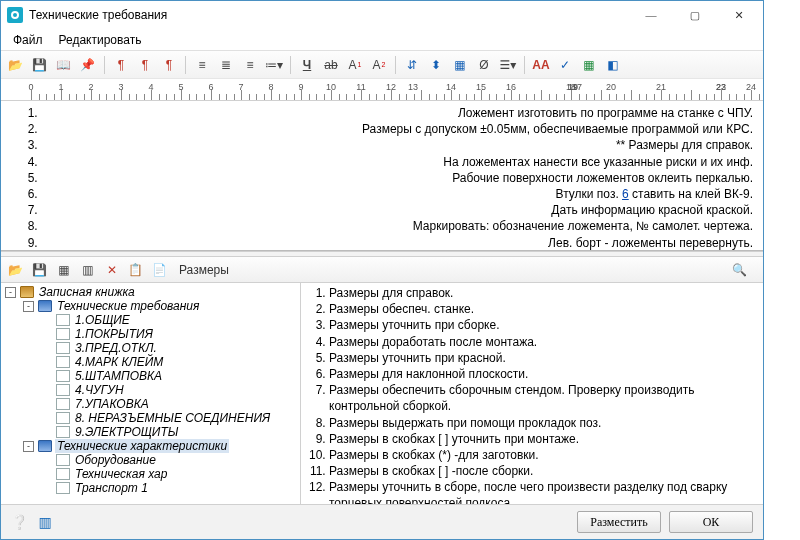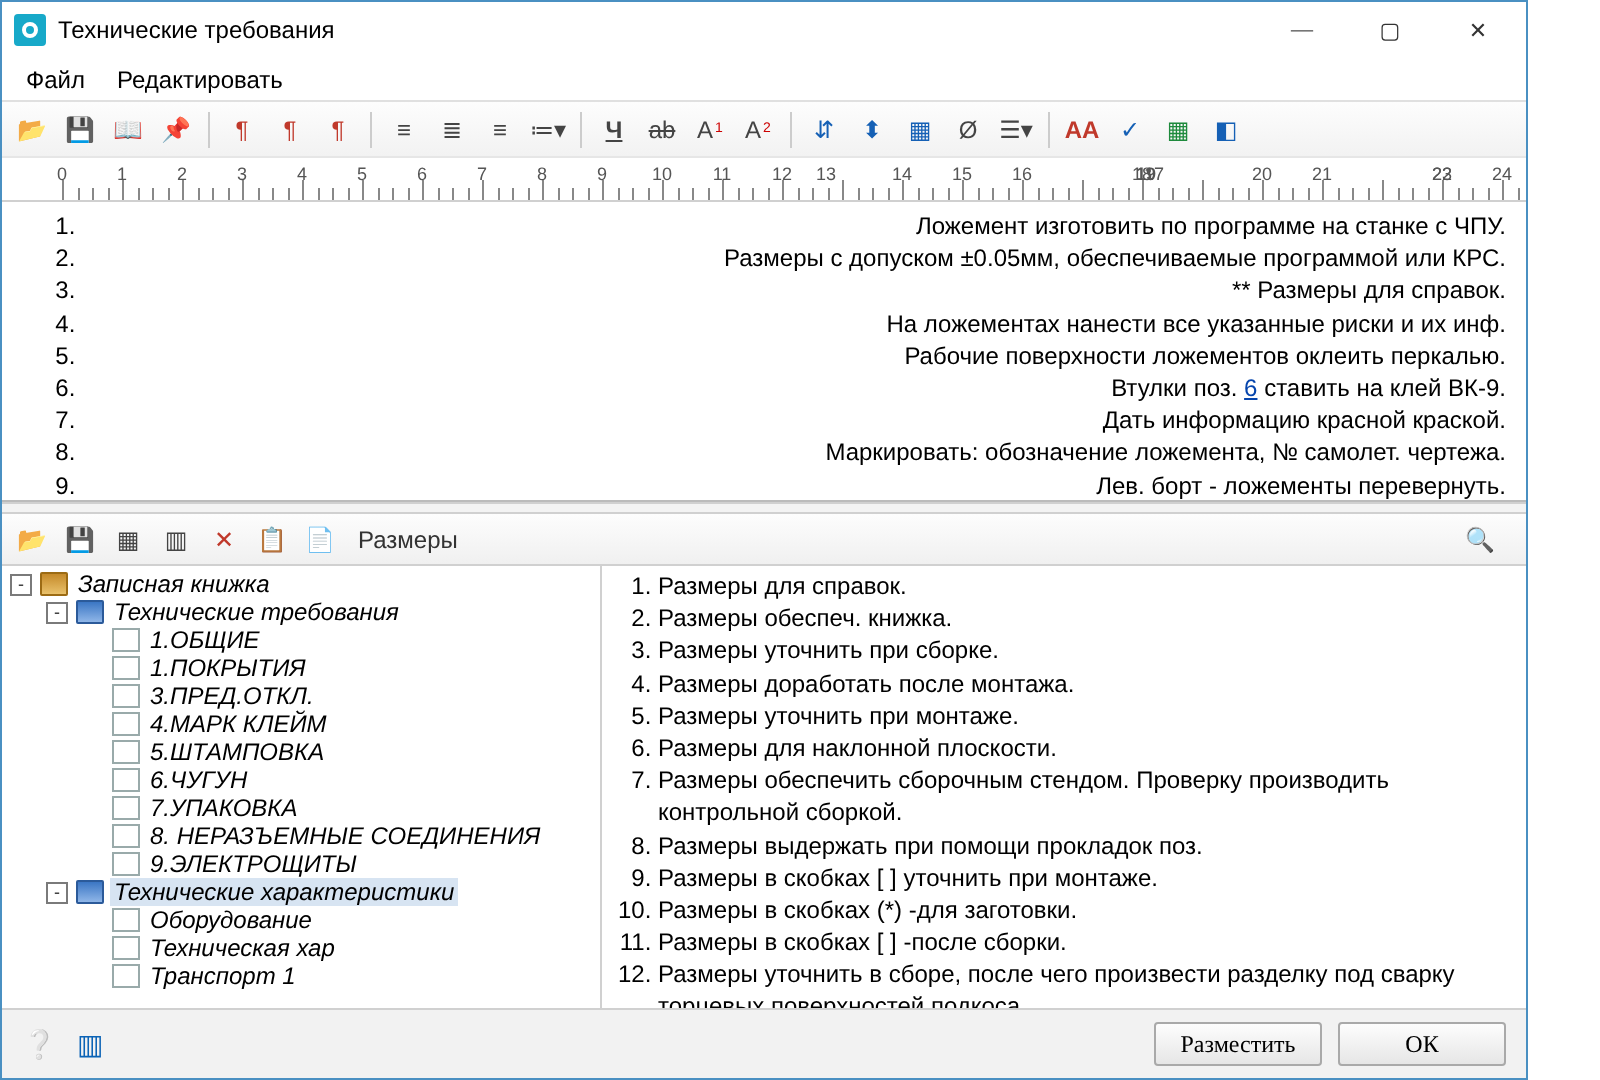--- a/index.html
+++ b/index.html
@@ -207,21 +207,21 @@
       <div class="num" style="left: 570px;">18</div>
       <div class="tick" style="left: 577.5px;"></div>
       <div class="tick" style="left: 585px;"></div>
       <div class="tick" style="left: 592.5px;"></div>
       <div class="tick big" style="left: 600px;"></div>
       <div class="num" style="left: 572px; font-weight: bold;">19</div>
       <div class="tick" style="left: 607.5px;"></div>
       <div class="tick" style="left: 615px;"></div>
       <div class="tick" style="left: 622.5px;"></div>
       <div class="tick big" style="left: 630px;"></div>
-      <div class="num" style="left: 630px;">20</div>
+      <div class="num" style="left: 610px;">20</div>
       <div class="tick" style="left: 637.5px;"></div>
       <div class="tick" style="left: 645px;"></div>
       <div class="tick" style="left: 652.5px;"></div>
       <div class="tick big" style="left: 660px;"></div>
       <div class="num" style="left: 660px;">21</div>
       <div class="tick" style="left: 667.5px;"></div>
       <div class="tick" style="left: 675px;"></div>
       <div class="tick" style="left: 682.5px;"></div>
       <div class="tick big" style="left: 690px;"></div>
       <div class="num" style="left: 720px;">22</div>
@@ -306,21 +306,21 @@
               <span class="lbl">4.МАРК КЛЕЙМ</span>
             </div>
             <div class="row depth3">
               <span class="toggle blank"></span>
               <span class="ic ic-page"></span>
               <span class="lbl">5.ШТАМПОВКА</span>
             </div>
             <div class="row depth3">
               <span class="toggle blank"></span>
               <span class="ic ic-page"></span>
-              <span class="lbl">6.ЧУГУН</span>
+              <span class="lbl">4.ЧУГУН</span>
             </div>
             <div class="row depth3">
               <span class="toggle blank"></span>
               <span class="ic ic-page"></span>
               <span class="lbl">7.УПАКОВКА</span>
             </div>
             <div class="row depth3">
               <span class="toggle blank"></span>
               <span class="ic ic-page"></span>
               <span class="lbl">8. НЕРАЗЪЕМНЫЕ СОЕДИНЕНИЯ</span>
@@ -348,24 +348,24 @@
             <div class="row depth3">
               <span class="toggle blank"></span>
               <span class="ic ic-page"></span>
               <span class="lbl">Транспорт 1</span>
             </div>
           </div>
       </div>
       <div class="list-pane">
         <ol id="phrase-list">
             <li>Размеры для справок.</li>
-            <li>Размеры обеспеч. книжка.</li>
+            <li>Размеры обеспеч. станке.</li>
             <li>Размеры уточнить при сборке.</li>
             <li>Размеры доработать после монтажа.</li>
-            <li>Размеры уточнить при монтаже.</li>
+            <li>Размеры уточнить при красной.</li>
             <li>Размеры  для наклонной плоскости.</li>
             <li>Размеры обеспечить сборочным стендом. Проверку производить контрольной сборкой.</li>
             <li>Размеры выдержать при помощи прокладок поз.</li>
             <li>Размеры в скобках [ ] уточнить при монтаже.</li>
             <li>Размеры в скобках (*) -для заготовки.</li>
             <li>Размеры в скобках [ ] -после сборки.</li>
             <li>Размеры уточнить в сборе, после чего произвести разделку под сварку торцевых поверхностей подкоса.</li>
           </ol>
       </div>
     </div>

